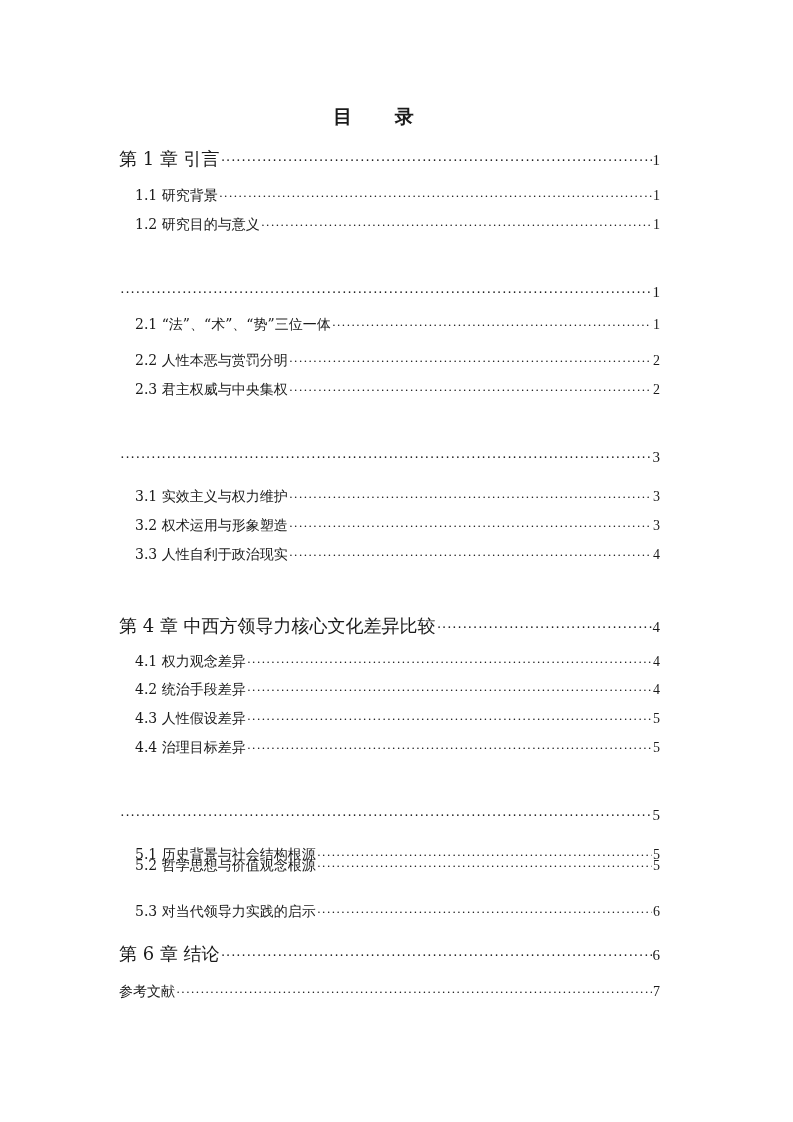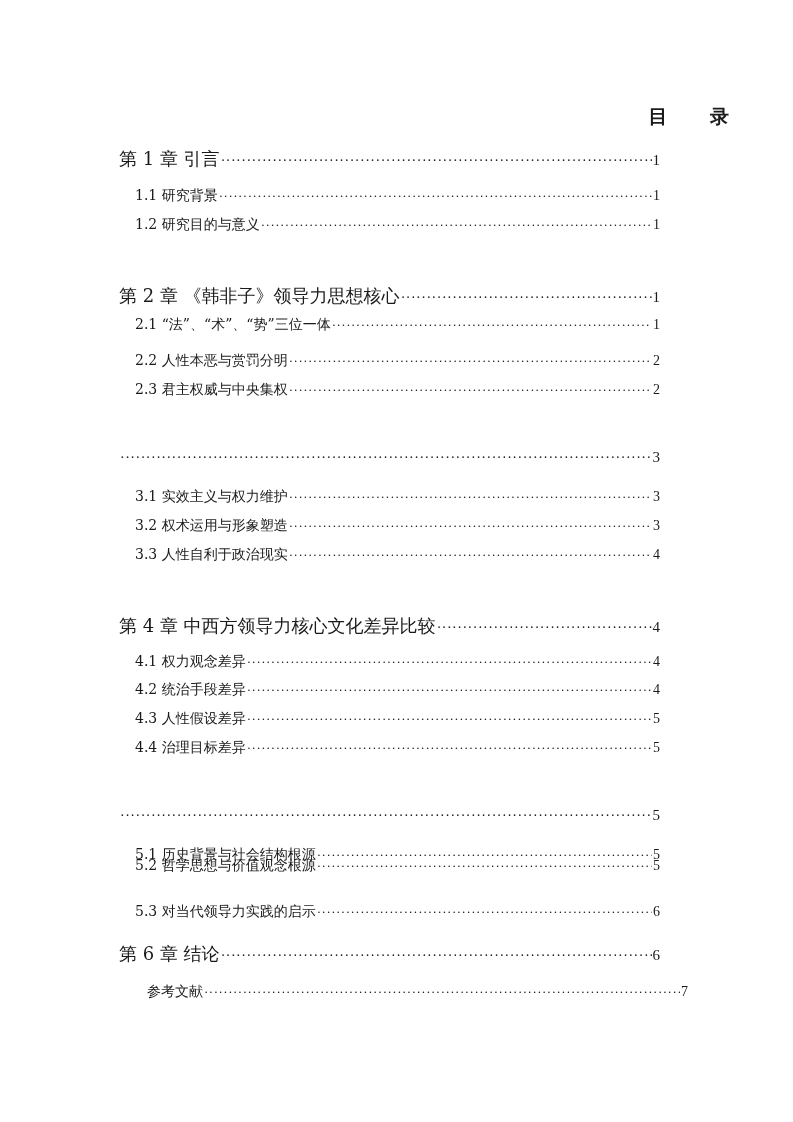--- a/index.html
+++ b/index.html
@@ -1,33 +1,33 @@
 <!DOCTYPE html>
 <html><head>
 <meta charset="utf-8">
 <style>
   html, body { margin: 0; padding: 0; background: #ffffff; }
   body { width: 793px; height: 1122px; position: relative; overflow: hidden;
          font-family: "DejaVu Serif", "Liberation Serif", serif; color: #1a1a1a; }
-  .title { position: absolute; top: 104px; left: 0; width: 747px; text-align: right;
+  .title { position: absolute; top: 104px; left: 0; width: 747px; text-align: center;
            font-size: 19px; font-weight: bold; letter-spacing: 18px; text-indent: 18px;
            font-family: "DejaVu Sans", sans-serif; }
   .row { position: absolute; left: 0; display: flex; align-items: baseline; white-space: nowrap; justify-content: space-between; }
   .row .label { flex: 0 0 auto; }
   .row .leader { flex: 1 1 auto; overflow: hidden; margin: 0 1px; letter-spacing: 0.5px;
                  font-family: "Liberation Serif", serif; }
   .row .leader::before { content: "··································································································································································"; }
   .row .page { flex: 0 0 auto; font-family: "Liberation Serif", serif; }
   .chapter { left: 119px; width: 541px; font-size: 18px; }
   .chapter .page { font-size: 15px; }
   .chapter .leader { font-size: 14px; }
   .section { left: 135px; width: 525px; font-size: 14px; }
   .section .leader { font-size: 13px; }
   .section .page { font-size: 14px; }
-  .refs { left: 119px; width: 541px; font-size: 14px; margin-left: 28px; }
+  .refs { left: 119px; width: 541px; font-size: 14px; }
   .refs .leader { font-size: 13px; }
 </style>
 </head>
 <body>
 
 <div class="title">目 录</div>
 
 <div class="row chapter" style="top:147px">
   <span class="label">第 1 章  引言</span>
   <span class="leader"></span>
@@ -38,21 +38,20 @@
   <span class="leader"></span>
   <span class="page">1</span>
 </div>
 <div class="row section" style="top:216px">
   <span class="label">1.2  研究目的与意义 </span>
   <span class="leader"></span>
   <span class="page">1</span>
 </div>
 
 <div class="row chapter" style="top:284px">
-  <span class="label">第 2 章  《韩非子》领导力思想核心 </span>
   <span class="leader"></span>
   <span class="page">1</span>
 </div>
 <div class="row section" style="top:316px">
   <span class="label">2.1 “法”、“术”、“势”三位一体 </span>
   <span class="leader"></span>
   <span class="page">1</span>
 </div>
 <div class="row section" style="top:352px">
   <span class="label">2.2  人性本恶与赏罚分明 </span>

